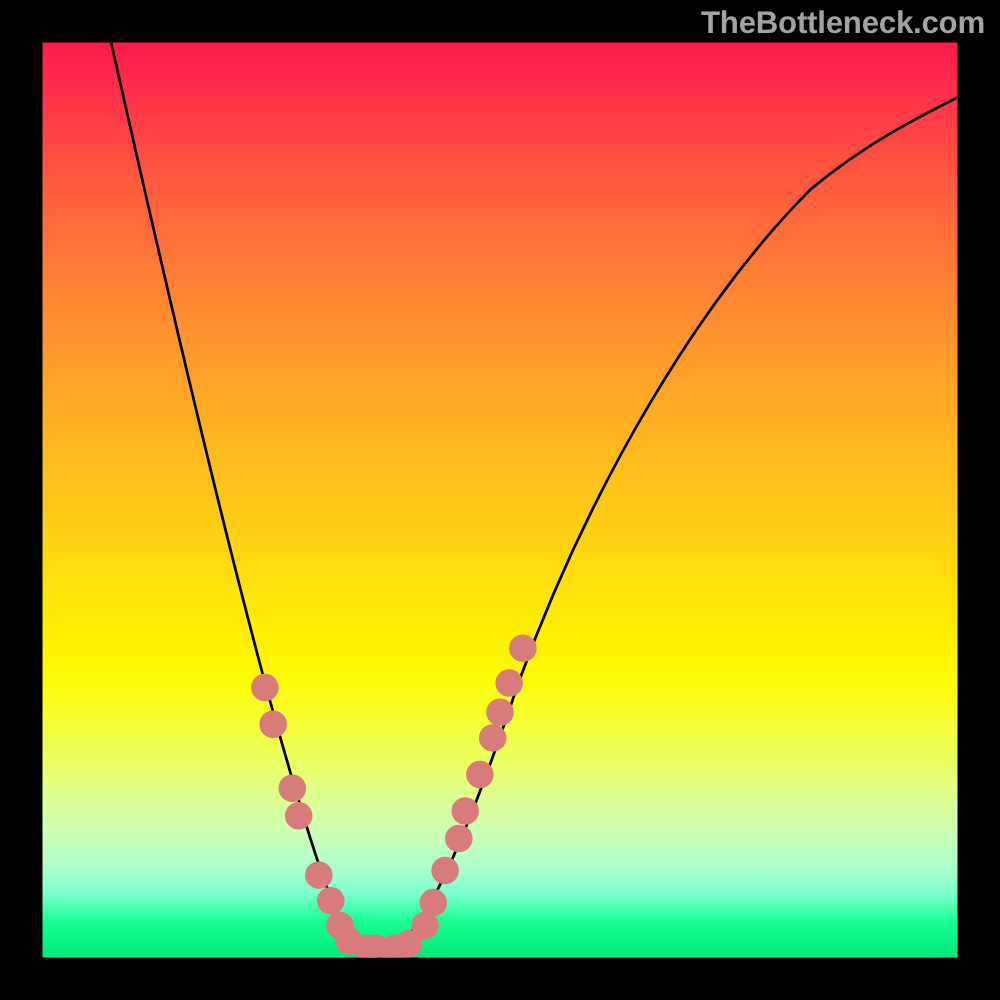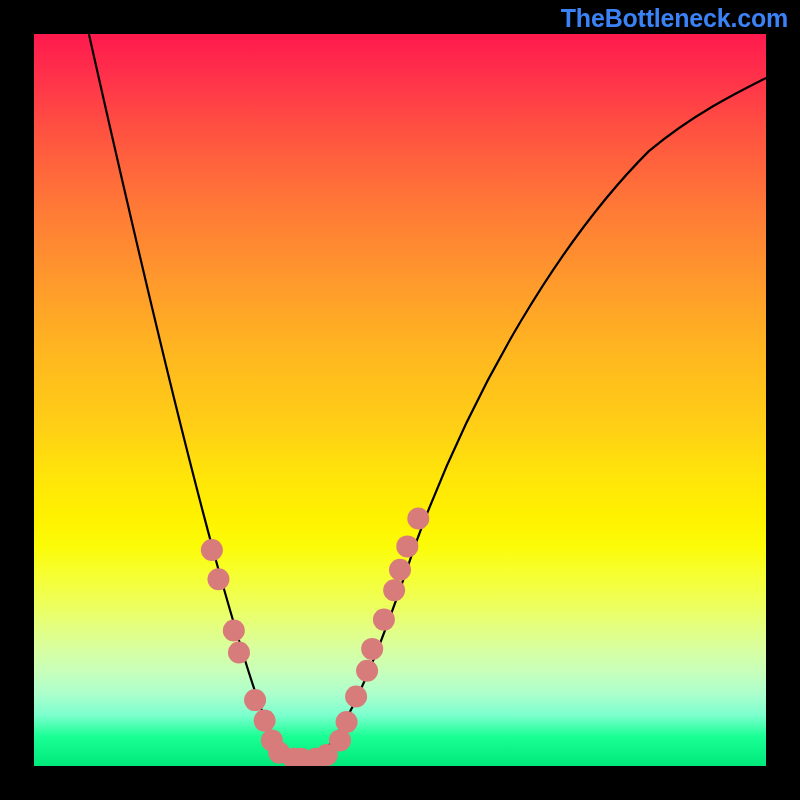--- a/index.html
+++ b/index.html
@@ -8,21 +8,21 @@
     height: 800px;
     background: #000000;
     font-family: Arial, Helvetica, sans-serif;
     position: relative;
     overflow: hidden;
   }
   .watermark {
     position: absolute;
     top: 4px;
     right: 12px;
-    color: #3b82f6;
+    color: #a3a3a3;
     font-size: 25px;
     font-weight: 600;
     letter-spacing: -0.2px;
     z-index: 10;
   }
   .chart-area {
     position: absolute;
     left: 34px;
     top: 34px;
     width: 732px;

